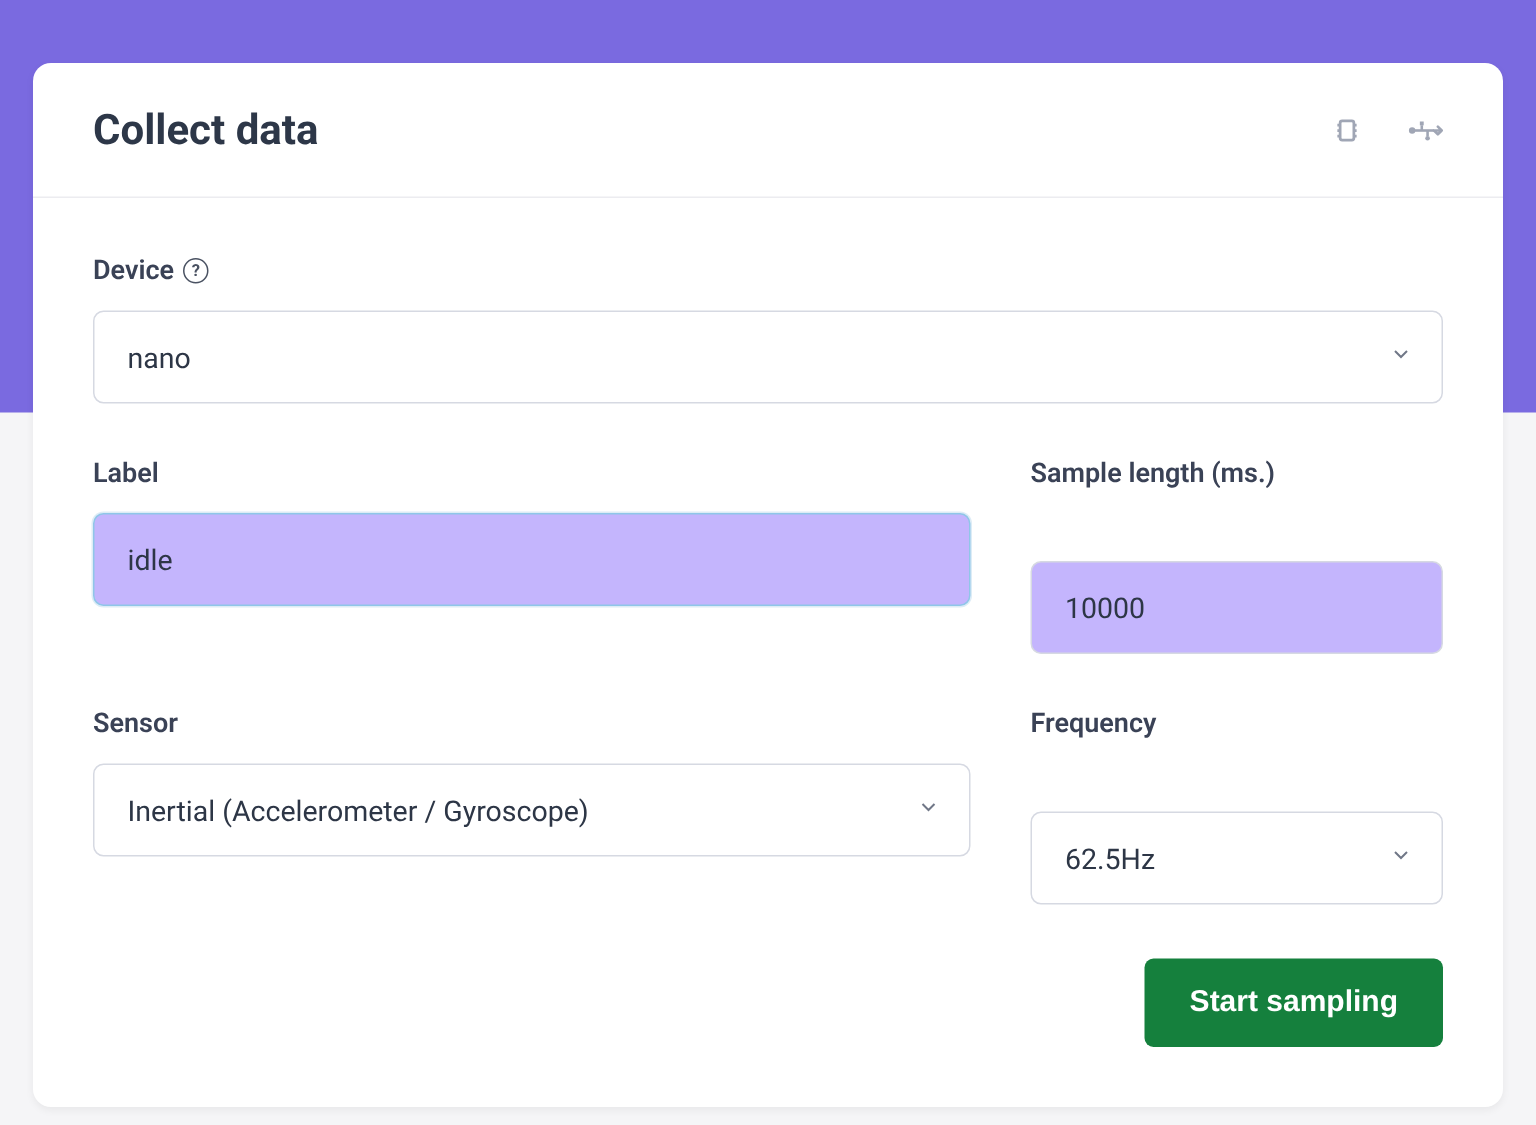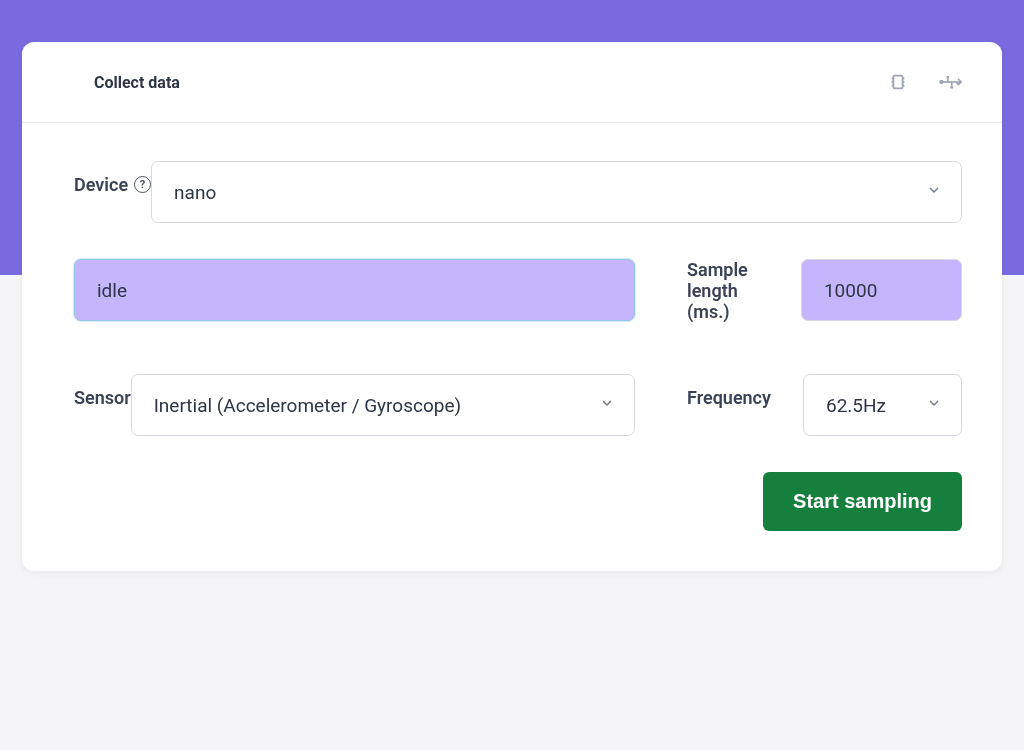--- a/index.html
+++ b/index.html
@@ -26,24 +26,23 @@
     overflow: hidden;
   }
   .card-header {
     display: flex;
     align-items: center;
     justify-content: space-between;
     padding: 28px 40px 28px 40px;
     border-bottom: 1px solid #ececf0;
   }
   .card-title {
-    font-size: 16px;
+    font-size: 28px;
     font-weight: 700;
     color: #2d3748;
-    margin-left: 32px;
   }
   .header-icons {
     display: flex;
     gap: 28px;
     align-items: center;
   }
   .header-icon-btn {
     width: 24px;
     height: 24px;
     display: flex;
@@ -54,21 +53,21 @@
   }
   .card-body {
     padding: 38px 40px 40px 40px;
   }
   .form-row {
     display: flex;
     gap: 40px;
     margin-bottom: 36px;
   }
   .form-row:last-of-type { margin-bottom: 32px; }
-  .form-field { flex: 1; display: flex; flex-direction: row; margin-left: 12px; }
+  .form-field { flex: 1; display: flex; flex-direction: column; }
   .form-field.narrow { flex: 0 0 275px; gap: 32px; }
   .form-label {
     font-size: 18px;
     font-weight: 600;
     color: #3a4256;
     margin-bottom: 16px;
     display: flex;
     align-items: center;
     gap: 6px;
   }
@@ -190,20 +189,21 @@
             <svg width="16" height="16" viewBox="0 0 24 24" fill="none" stroke="currentColor" stroke-width="2">
                 <polyline points="6 9 12 15 18 9"></polyline>
               </svg>
           </span>
         </div>
       </div>
     </div>
 
     <div class="form-row">
       <div class="form-field">
+        <label class="form-label">Label</label>
         <input type="text" class="text-input focused" value="idle" style="">
       </div>
       <div class="form-field narrow">
         <label class="form-label">Sample length (ms.)</label>
         <input type="text" class="text-input" value="10000" style="">
       </div>
     </div>
 
     <div class="form-row">
       <div class="form-field">

